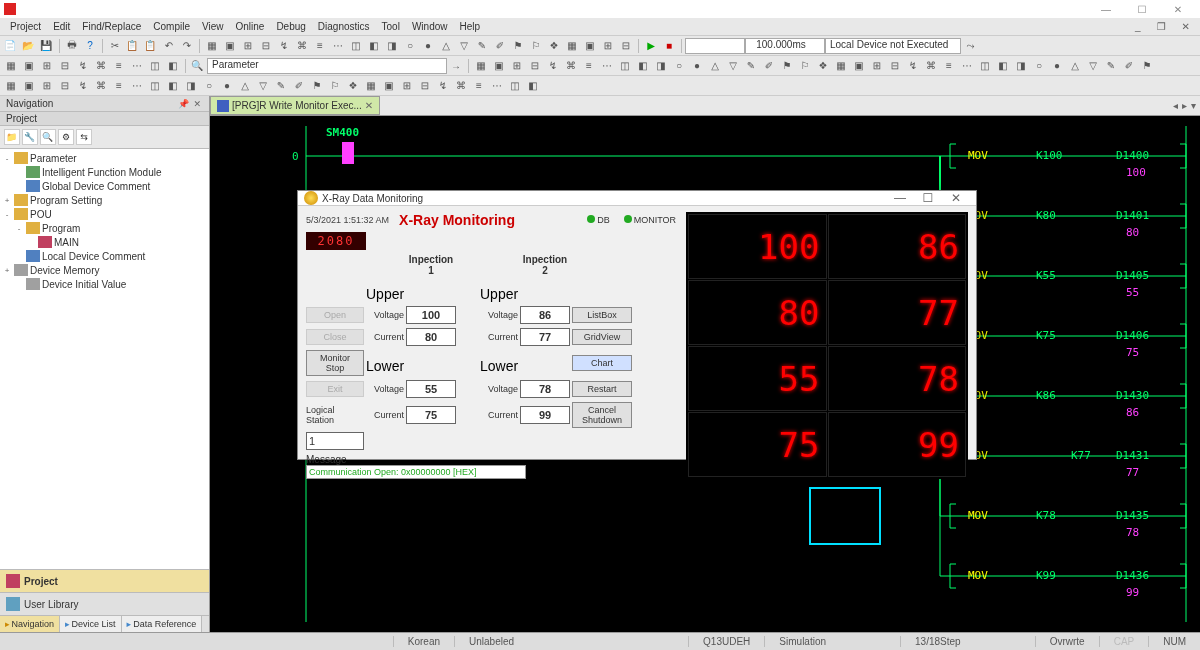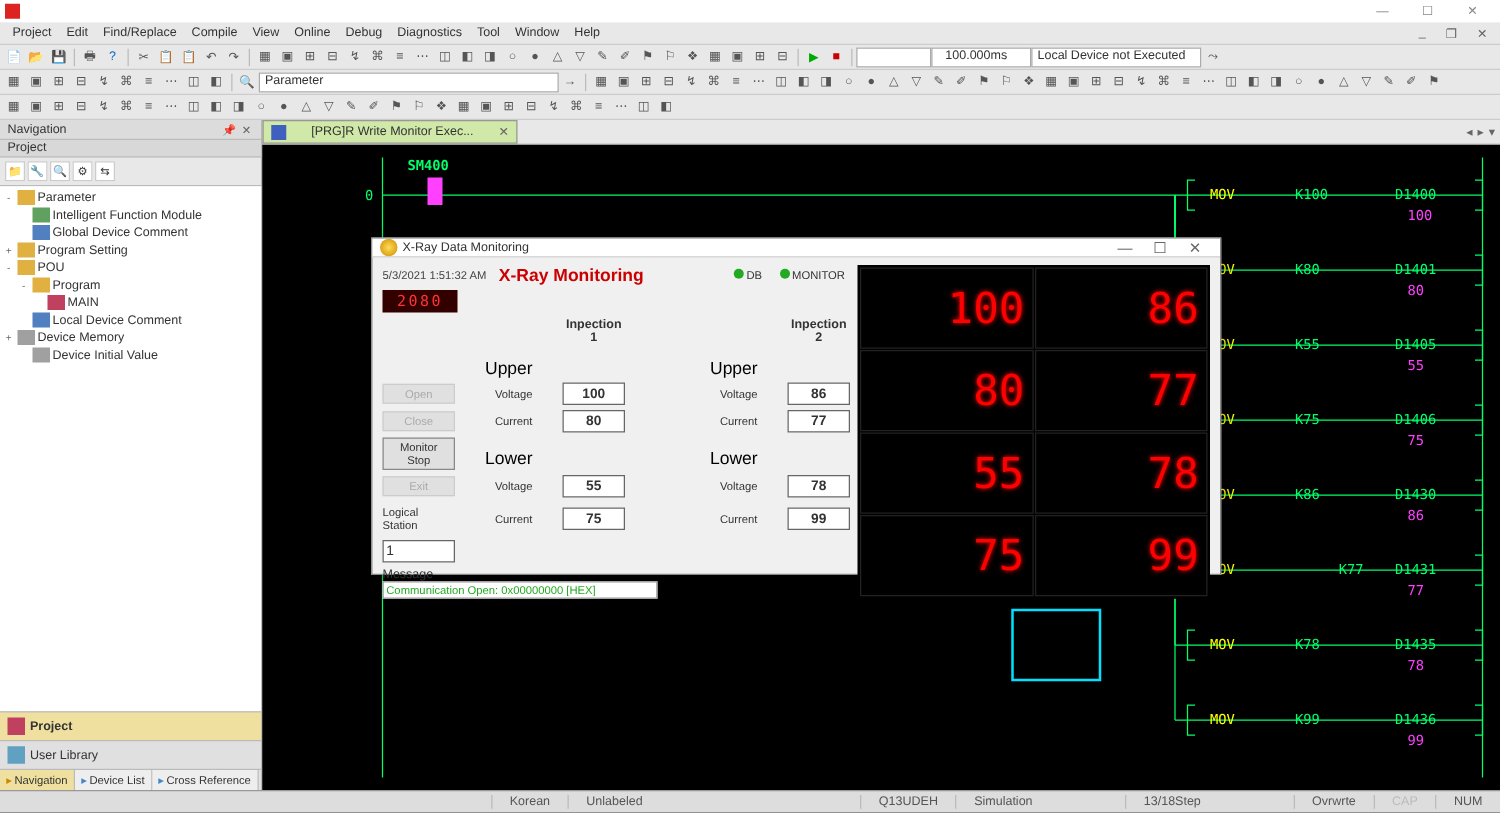--- a/index.html
+++ b/index.html
@@ -42,21 +42,21 @@
   .nav-btn { padding: 4px 6px; border-top: 1px solid #bbb; display: flex; align-items: center; background: #e0e0e0; font-size: 10px; }
   .nav-btn.sel { background: #f0e0a0; font-weight: bold; }
   .nav-btn .ico { width: 14px; height: 14px; margin-right: 4px; }
   .nav-tabs { display: flex; background: #e0e0e0; border-top: 1px solid #bbb; }
   .nav-tab { padding: 3px 5px; font-size: 9px; border-right: 1px solid #bbb; display: flex; align-items: center; background: #eee; }
   .nav-tab.sel { background: #f0e0a0; }
 
   
   .ladder-wrap { flex: 1; background: #000; display: flex; flex-direction: column; position: relative; }
   .doc-tab-bar { height: 20px; background: #e8e8e8; display: flex; align-items: stretch; border-bottom: 1px solid #999; }
-  .doc-tab { background: #d0e8a8; border: 1px solid #999; padding: 2px 6px; font-size: 10px; display: flex; align-items: center; gap: 20px; }
+  .doc-tab { background: #d0e8a8; border: 1px solid #999; padding: 2px 6px; font-size: 10px; display: flex; align-items: center; gap: 3px; }
   .doc-tab .x { color: #666; }
   .doc-tab .ico { width: 12px; height: 12px; background: #4060c0; }
   .doc-tab-bar .arrows { margin-left: auto; display: flex; align-items: center; padding: 0 4px; color: #666; gap: 4px; font-size: 10px; }
 
   .ladder { flex: 1; position: relative; background: #000; overflow: hidden; }
   .ladder svg { position: absolute; inset: 0; }
   .ladder-text { position: absolute; font-size: 11px; font-family: Consolas, monospace; }
   .green { color: #00ff6a; }
   .yellow { color: #ffff00; }
   .magenta { color: #ff40ff; }
@@ -68,21 +68,21 @@
   .xray-title .sp { flex: 1; }
   .xray-title .wc { width: 28px; text-align: center; color: #666; font-size: 12px; }
   .xray-body { flex: 1; display: flex; padding: 6px 8px; gap: 10px; }
   .xray-left { width: 370px; }
   .xray-left-top { display:flex; align-items:center; gap:10px; }
   .xray-ts { font-size: 9px; color: #444; }
   .xray-hdr { font-weight: bold; color: #c00; font-size: 14px; }
   .xray-leds { display:flex; gap:14px; font-size:9px; }
   .led-dot { width:8px; height:8px; border-radius:50%; background:#2a2; display:inline-block; margin-right:2px; }
   .xray-disp { width: 60px; height: 18px; background: #300; color: #f33; font-family: monospace; font-size: 12px; display: flex; align-items:center; justify-content:center; margin-top:4px; letter-spacing:2px; }
-  .xray-grid { display: grid; grid-template-columns: 58px 38px 50px 20px 38px 50px 60px; gap: 4px 24px; align-items: center; margin-top: 4px; }
+  .xray-grid { display: grid; grid-template-columns: 58px 38px 50px 20px 38px 50px 60px; gap: 4px 2px; align-items: center; margin-top: 4px; }
   .xray-grid .col-h { font-weight: bold; text-align: center; font-size: 10px; }
   .xray-grid .lab { font-size: 9px; text-align: right; }
   .xray-btn { border: 1px solid #888; background: #e0e0e0; padding: 2px 4px; font-size: 9px; text-align: center; }
   .xray-btn.dis { color: #aaa; border-color: #ccc; }
   .xray-btn.blue { background: #d0e0ff; }
   .xray-in { border: 1px solid #666; background: #fff; text-align: center; font-size: 11px; height: 18px; line-height:16px; font-weight:bold; }
   .xray-sec { font-size: 14px; color: #000; margin-top:6px; }
   .xray-msg { margin-top: 4px; }
   .xray-msg input { width: 220px; border:1px solid #999; color:#2a2; font-size:9px; padding:1px 2px; background:#fff; }
   .xray-dev { font-size: 9px; color: #aaa; margin-top: 2px; }
@@ -254,21 +254,21 @@
       <div class="nav-tab sel">
           <span style="color:#c80;margin-right:2px">▸</span>
           <span>Navigation</span>
         </div>
       <div class="nav-tab">
           <span style="color:#48c;margin-right:2px">▸</span>
           <span>Device List</span>
         </div>
       <div class="nav-tab">
           <span style="color:#48c;margin-right:2px">▸</span>
-          <span>Cross Reference</span>
+          <span>Data Reference</span>
         </div>
     </div>
   </div>
 
   <div class="ladder-wrap">
     <div class="doc-tab-bar">
       <div class="doc-tab">
         <div class="ico"></div>
         <span>[PRG]R Write Monitor Exec...</span>
         <span class="x">✕</span>

